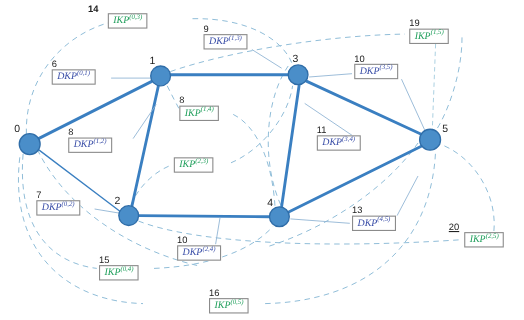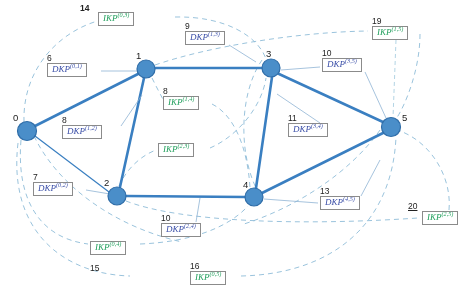--- a/index.html
+++ b/index.html
@@ -172,21 +172,21 @@
 
   <div class="tag-num" style="left:47px;  top:53px;">6</div>
   <div class="tag-num" style="left:33px;  top:172px;">7</div>
   <div class="tag-num" style="left:62px;  top:115px;">8</div>
   <div class="tag-num" style="left:185px; top:21px;">9</div>
   <div class="tag-num" style="left:161px; top:213px;text-align:center;">10</div>
   <div class="tag-num" style="left:288px; top:113px;">11</div>
   <div class="tag-num" style="left:322px; top:48px;">10</div>
   <div class="tag-num" style="left:320px; top:186px;">13</div>
   <div class="tag-num" style="left:80px;  top:3px;font-weight:bold;">14</div>
-  <div class="tag-num" style="left:90px;  top:231px;margin-top:32px;">15</div>
+  <div class="tag-num" style="left:90px;  top:231px;">15</div>
   <div class="tag-num" style="left:190px; top:261px;">16</div>
   <div class="tag-num" style="left:163px; top:86px;">8</div>
   <div class="tag-num" style="left:372px; top:16px;">19</div>
   <div class="tag-num" style="left:158px; top:145px;">19</div>
   <div class="tag-num" style="left:408px; top:201px;text-decoration:underline;">20</div>
 
   <div class="tag-box tag-dkp" style="left:47px;  top:63px;">
     <span>DKP</span><span class="sup">(0,1)</span>
   </div>
   <div class="tag-box tag-dkp" style="left:33px;  top:182px;">

